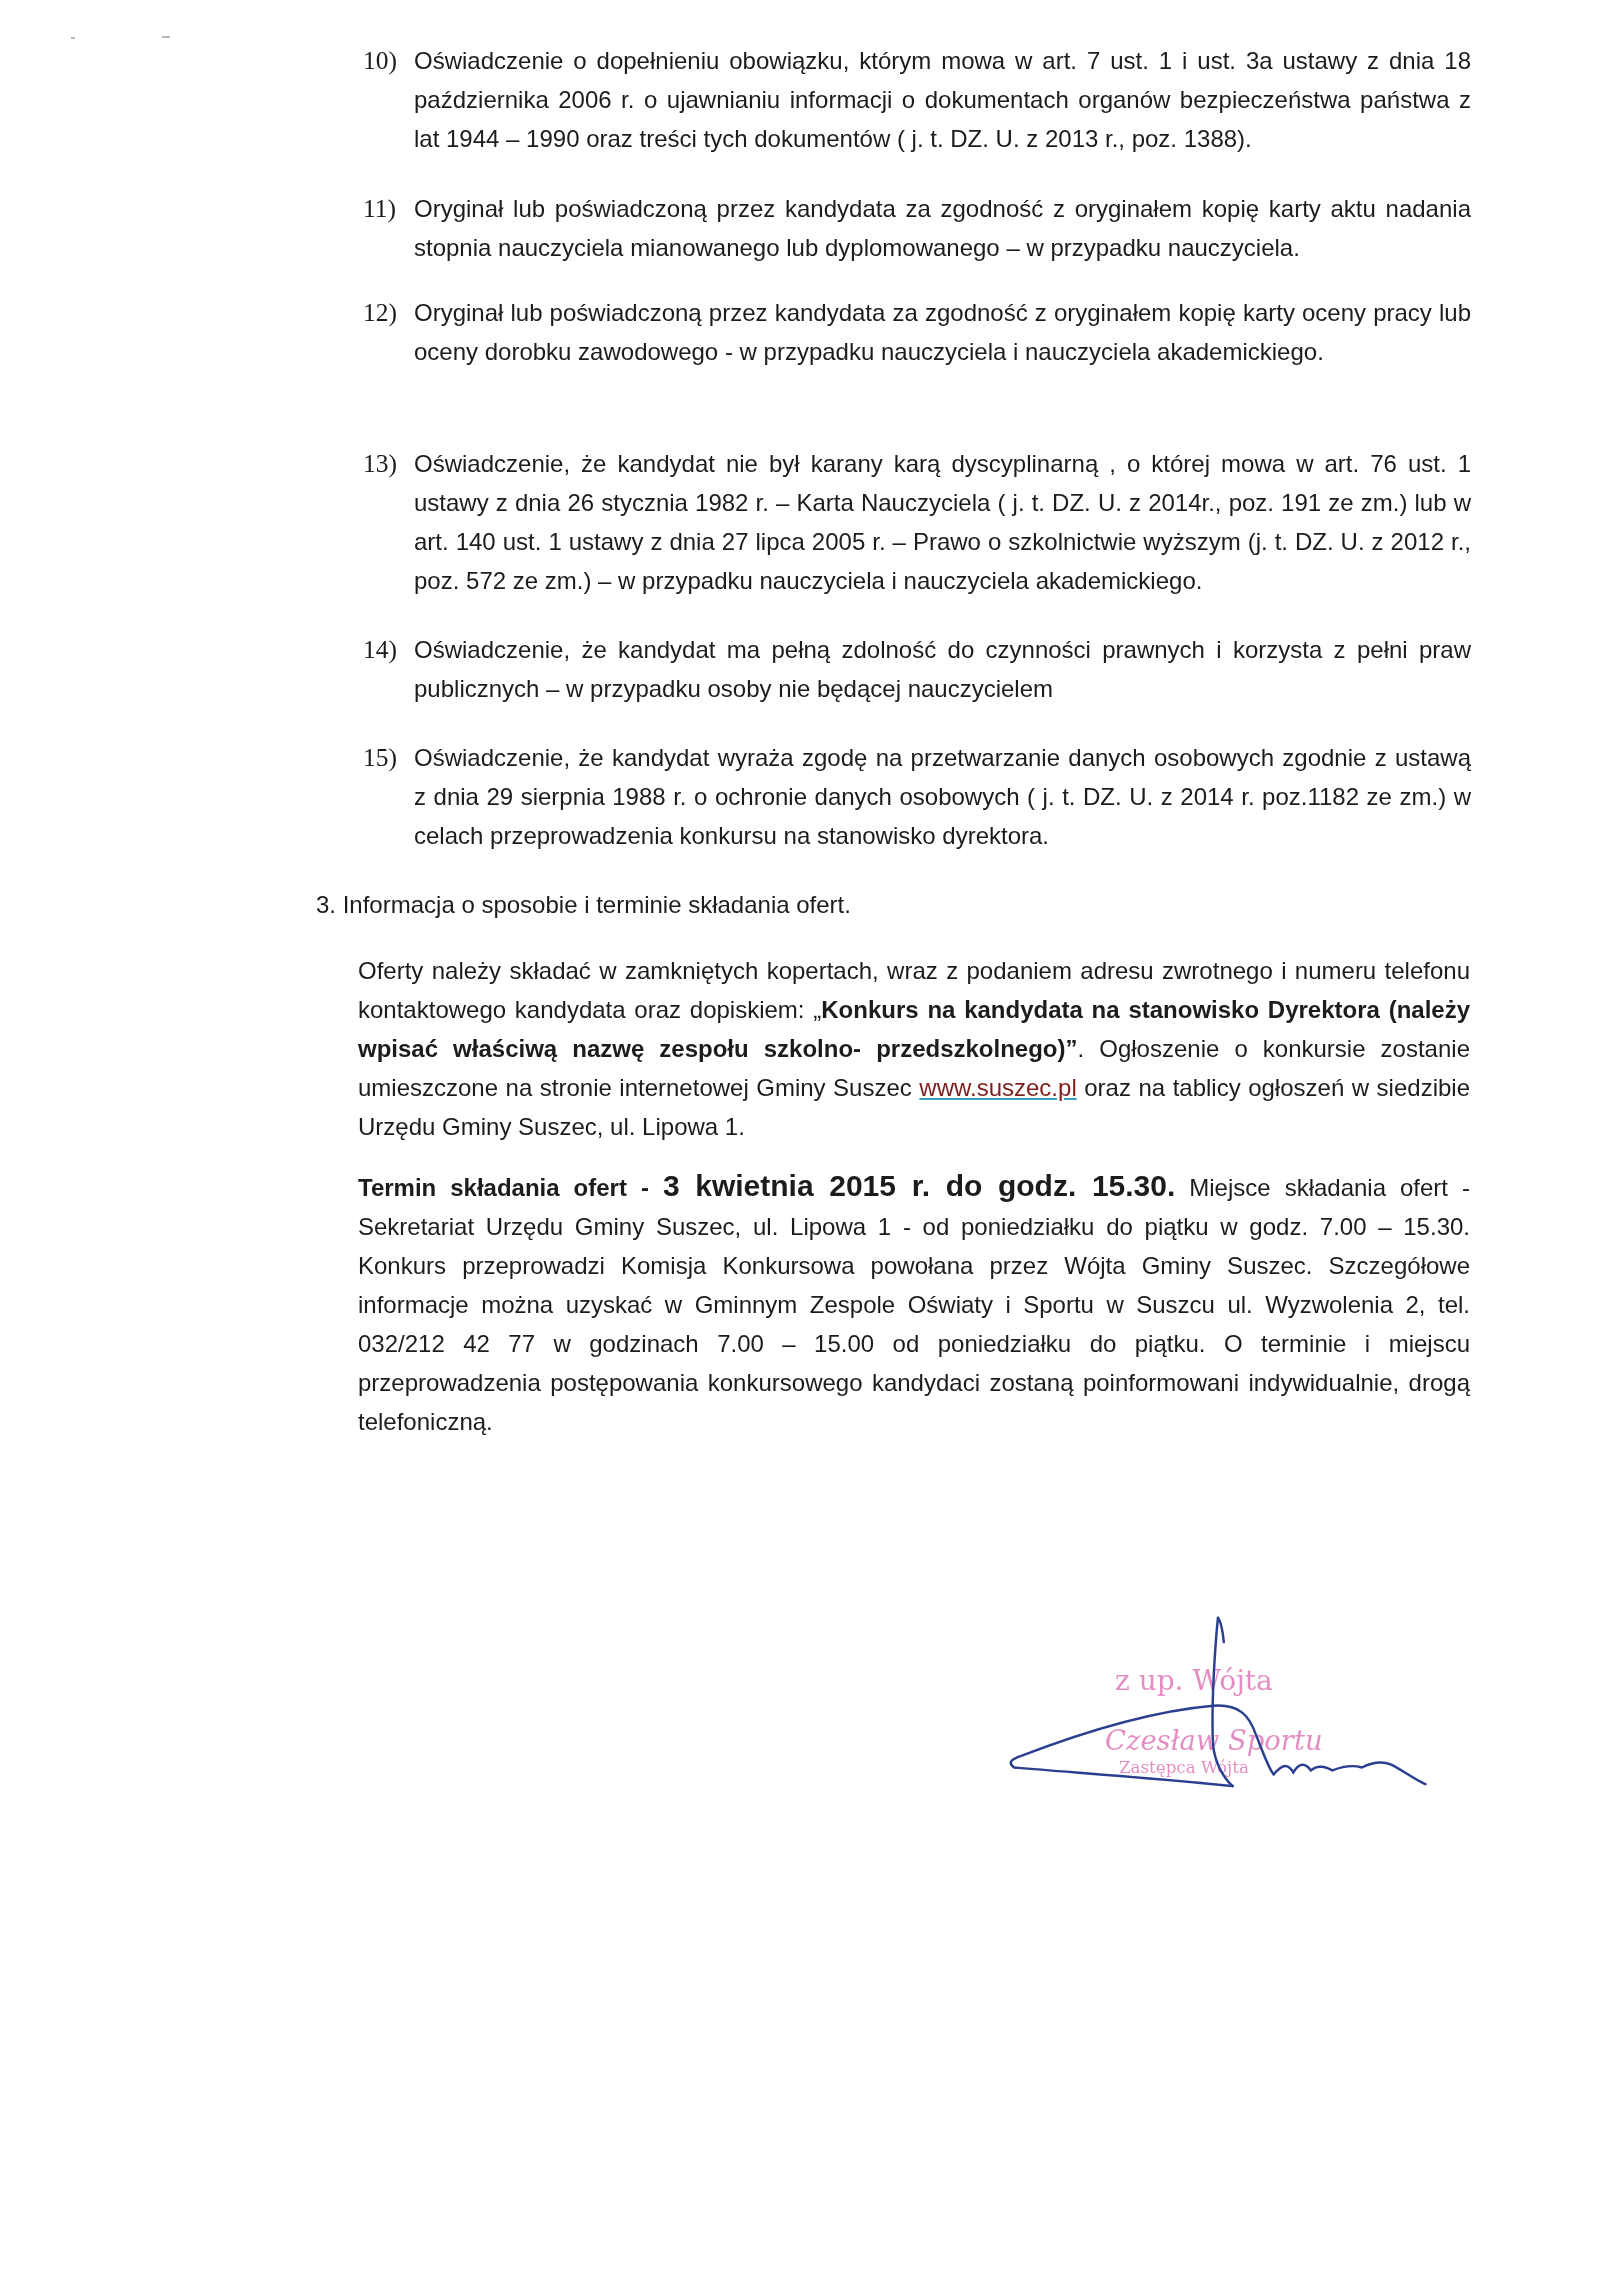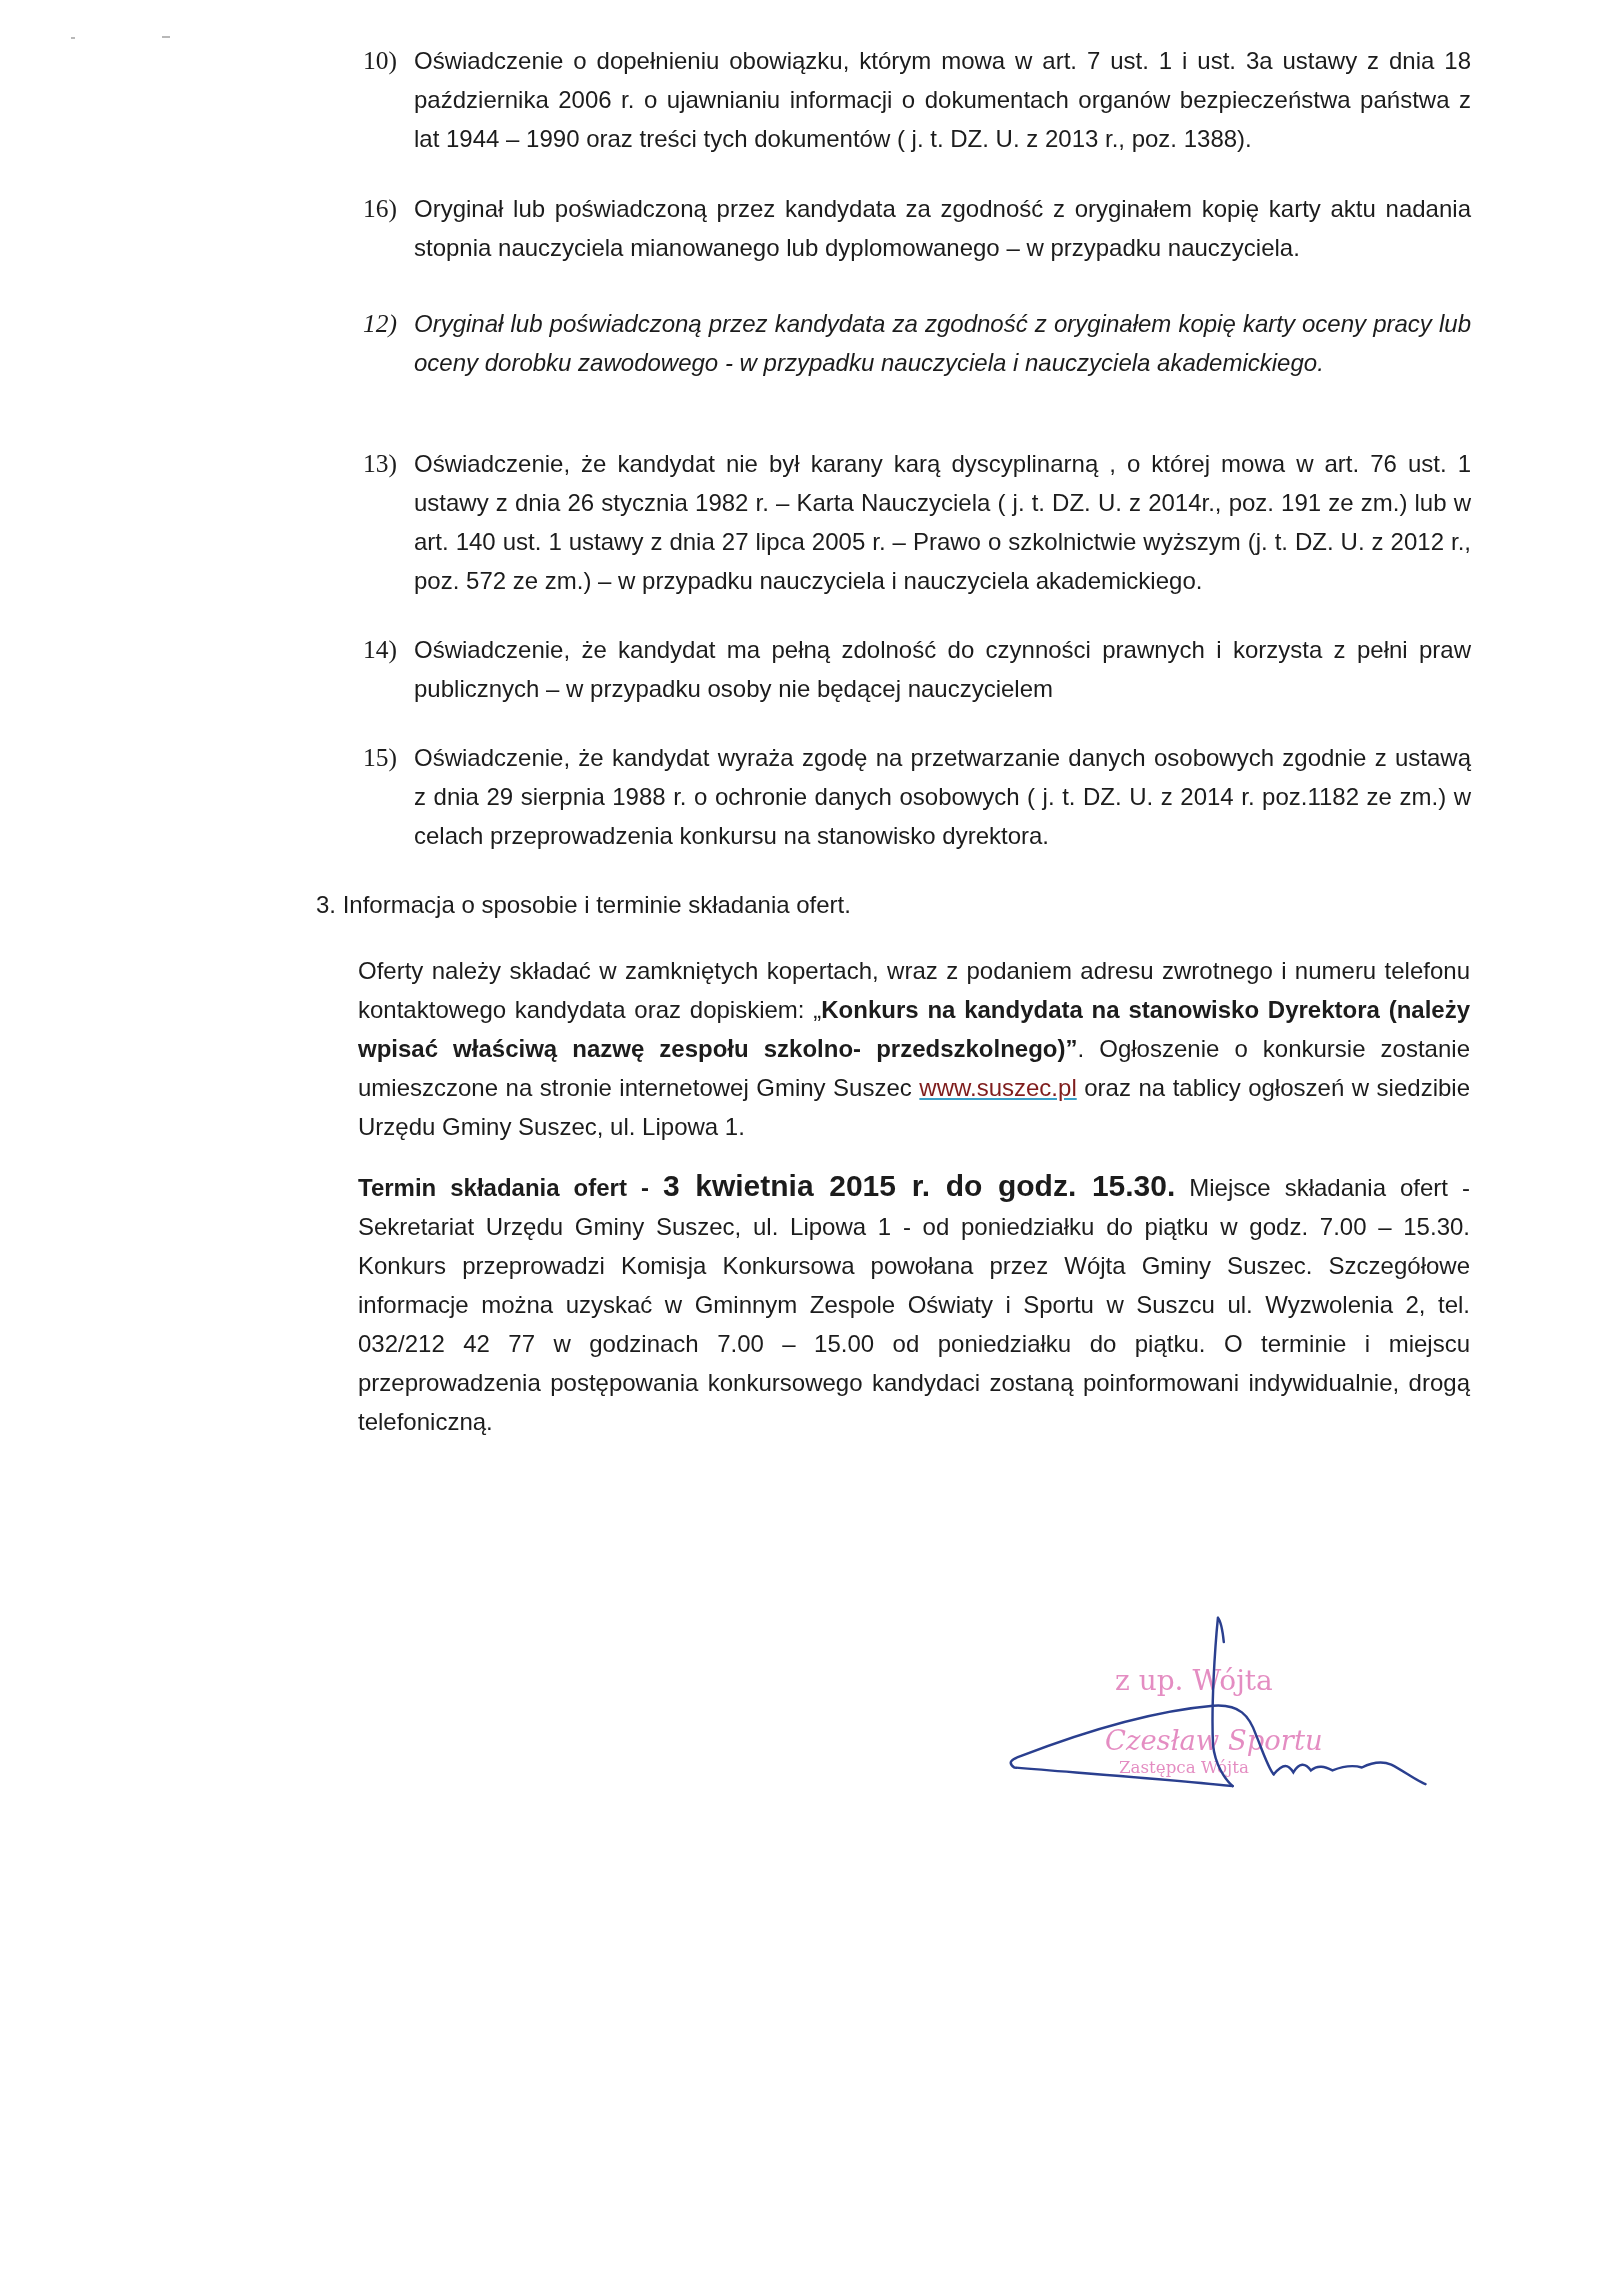--- a/index.html
+++ b/index.html
@@ -42,25 +42,25 @@
 
   <div class="scan-mark" style="left:71px; top:37px; width:3.9px;"></div>
   <div class="scan-mark" style="left:162px; top:36px; width:7.8px;"></div>
 
   <div class="item" style="top:41px;">
     <span class="num">10)</span>
     <div class="text">Oświadczenie o dopełnieniu obowiązku, którym mowa w art. 7 ust. 1 i ust. 3a  ustawy z dnia 18 października 2006 r.  o ujawnianiu informacji o dokumentach organów bezpieczeństwa państwa z lat 1944 – 1990  oraz treści tych dokumentów ( j. t.  DZ. U. z 2013 r., poz. 1388).</div>
   </div>
 
   <div class="item" style="top:189px;">
-    <span class="num">16)</span>
+    <span class="num">11)</span>
     <div class="text">Oryginał lub poświadczoną przez kandydata za zgodność z oryginałem kopię karty  aktu nadania stopnia nauczyciela mianowanego lub dyplomowanego – w przypadku nauczyciela.</div>
   </div>
 
-  <div class="item" style="top:304px;font-style:italic;">
+  <div class="item" style="top:293px;">
     <span class="num">12)</span>
     <div class="text">Oryginał  lub poświadczoną przez kandydata za zgodność z oryginałem kopię karty oceny pracy lub oceny dorobku  zawodowego  - w przypadku nauczyciela  i nauczyciela akademickiego.</div>
   </div>
 
   <div class="item" style="top:444px;">
     <span class="num">13)</span>
     <div class="text">Oświadczenie, że kandydat nie był karany karą dyscyplinarną , o  której mowa w art. 76 ust. 1 ustawy z dnia 26 stycznia 1982 r. – Karta Nauczyciela  ( j. t. DZ. U. z 2014r., poz. 191 ze zm.) lub  w art. 140 ust. 1 ustawy z dnia 27 lipca 2005 r. – Prawo o szkolnictwie wyższym (j. t.  DZ. U. z 2012 r., poz.  572 ze zm.) – w przypadku nauczyciela i nauczyciela akademickiego.</div>
   </div>
 
   <div class="item" style="top:630px;">

